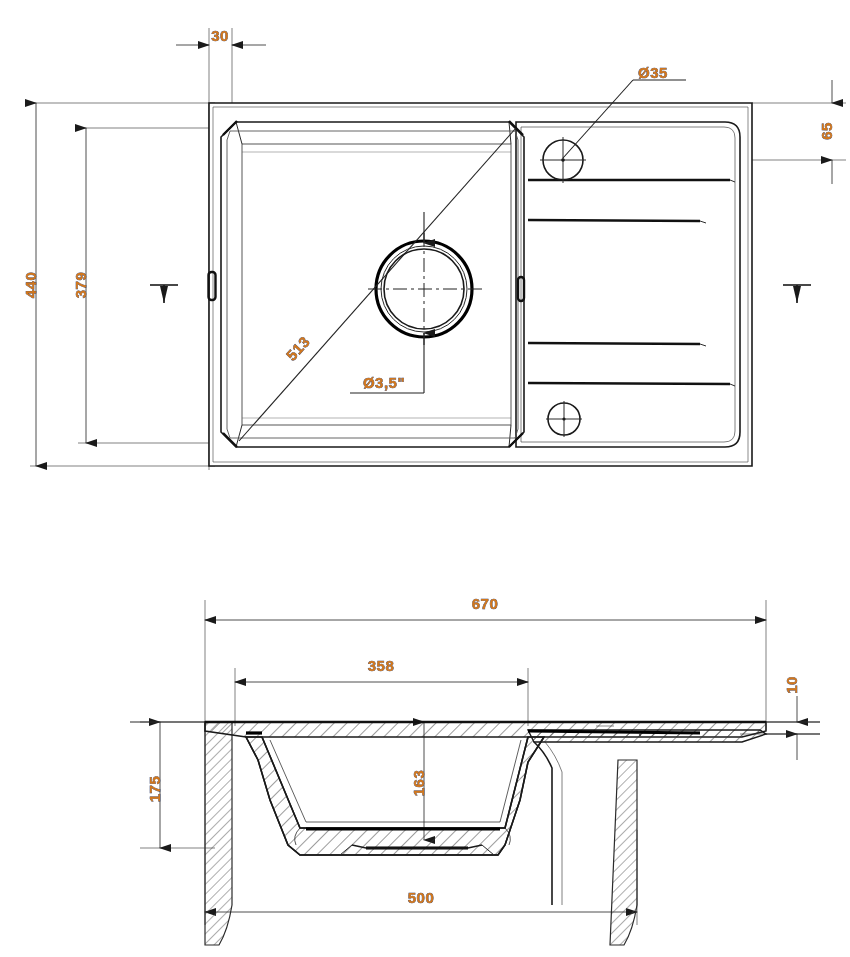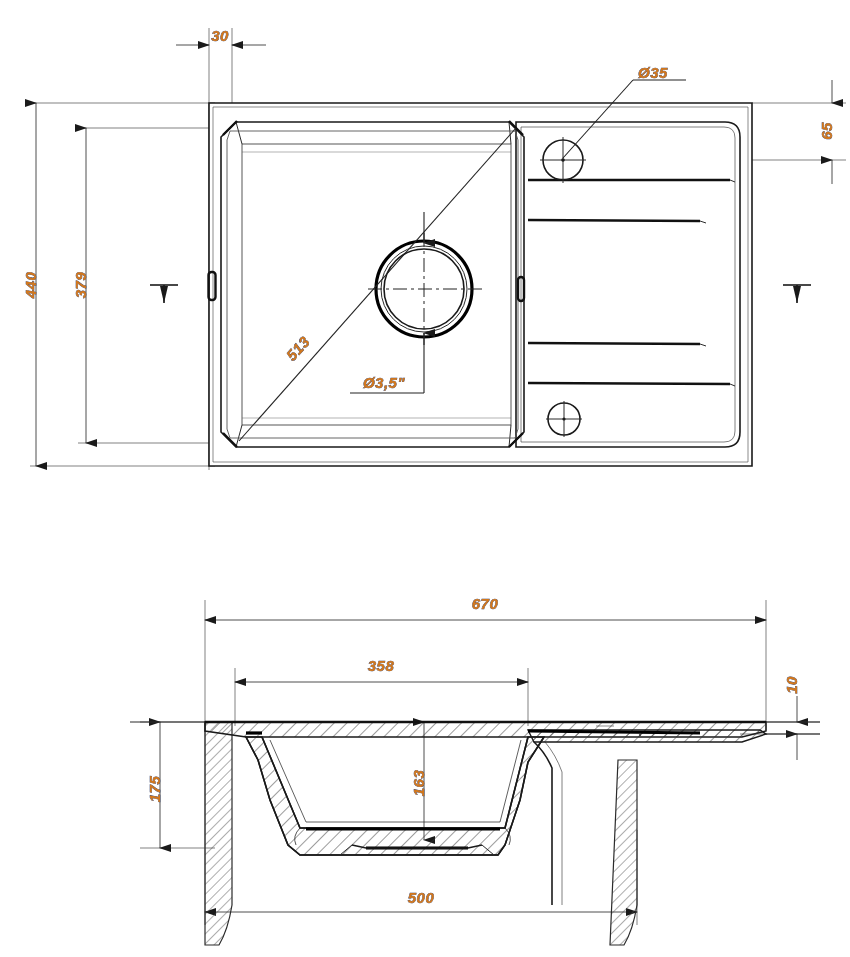--- a/index.html
+++ b/index.html
@@ -11,21 +11,20 @@
   body {
     width: 850px;
     height: 957px;
     font-family: "Liberation Sans", sans-serif;
     overflow: hidden;
   }
   #drawing-root {
     position: relative;
     width: 850px;
     height: 723px;
-    font-style: italic;
   }
   svg.sheet {
     display: block;
     width: 850px;
     height: 957px;
   }
   
   .thin      { stroke: #2b2b2b; stroke-width: 1;   fill: none; }
   .vthin     { stroke: #555555; stroke-width: 0.9; fill: none; }
   .med       { stroke: #1a1a1a; stroke-width: 1.6; fill: none; }

